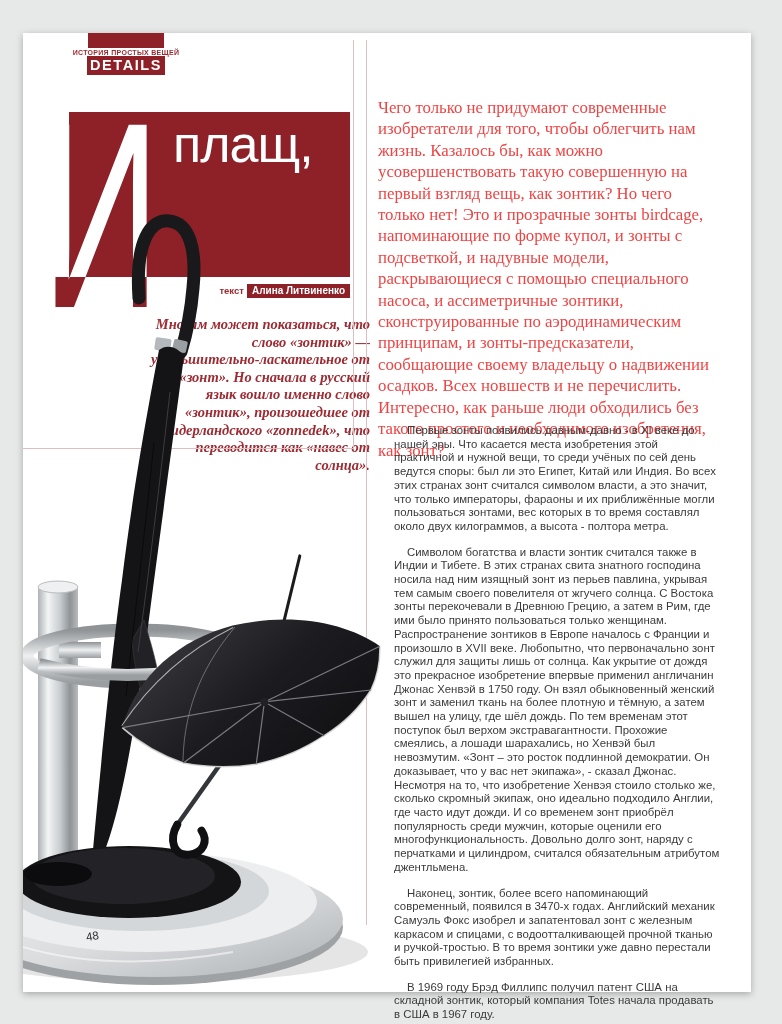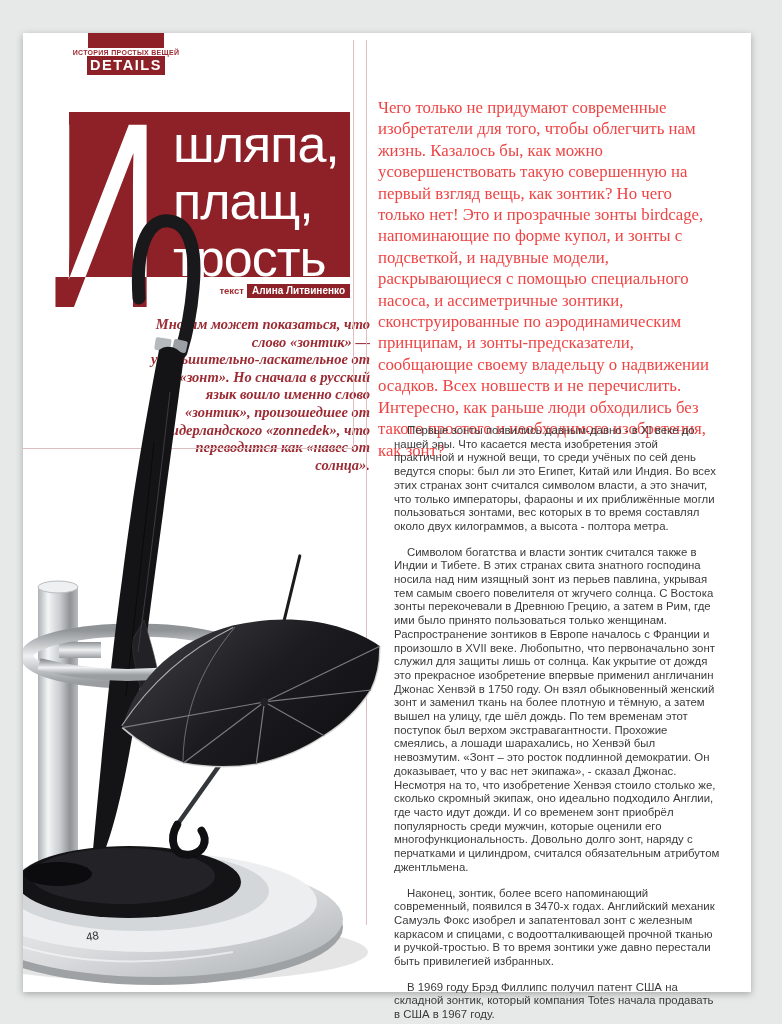--- a/index.html
+++ b/index.html
@@ -84,23 +84,21 @@
 
 <div class="page">
 
   <div class="kicker-tab"></div>
   <div class="kicker">ИСТОРИЯ ПРОСТЫХ ВЕЩЕЙ</div>
   <div class="brand">DETAILS</div>
 
   <div class="title-block">
     <span class="big-i white">И</span>
     <div class="title-lines">
-      <div>шляпа,</div>
       <div>плащ,</div>
-      <div>трость</div>
     </div>
   </div>
   <div class="i-tail">
     <span class="big-i red">И</span>
   </div>
 
   <div class="byline">
     <span class="byline-label">текст</span><span class="byline-chip">Алина Литвиненко</span>
   </div>
 

